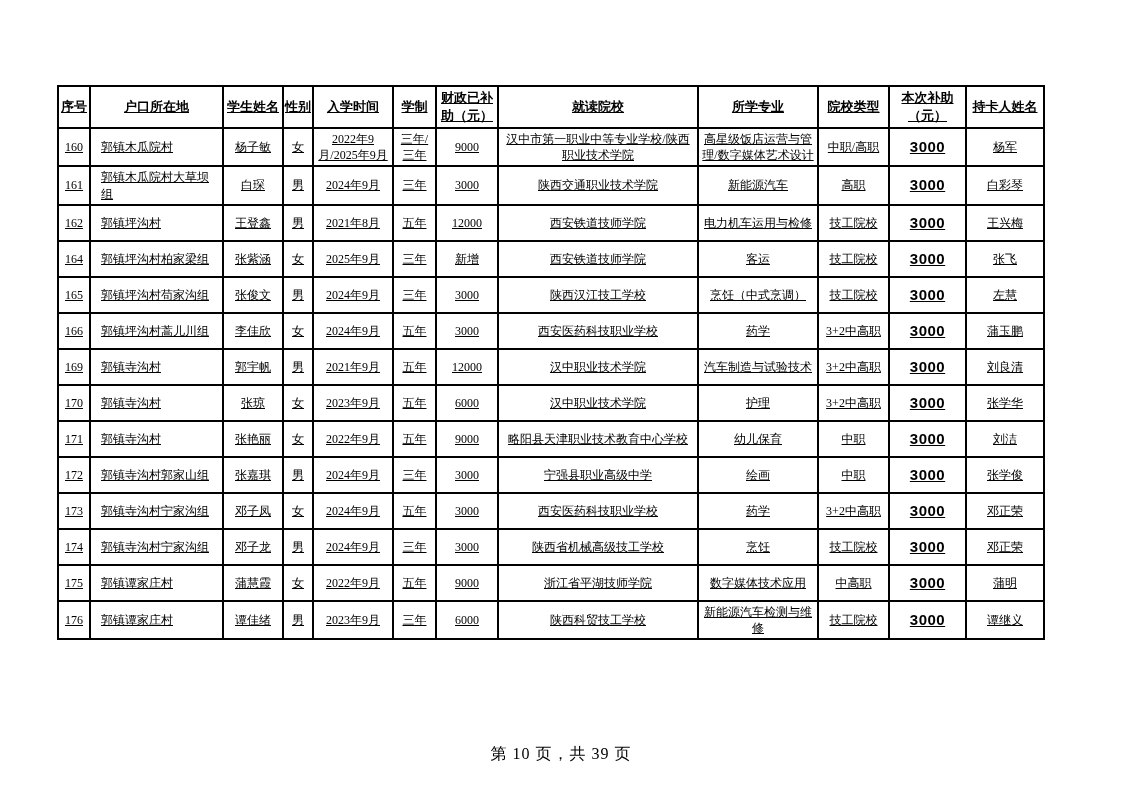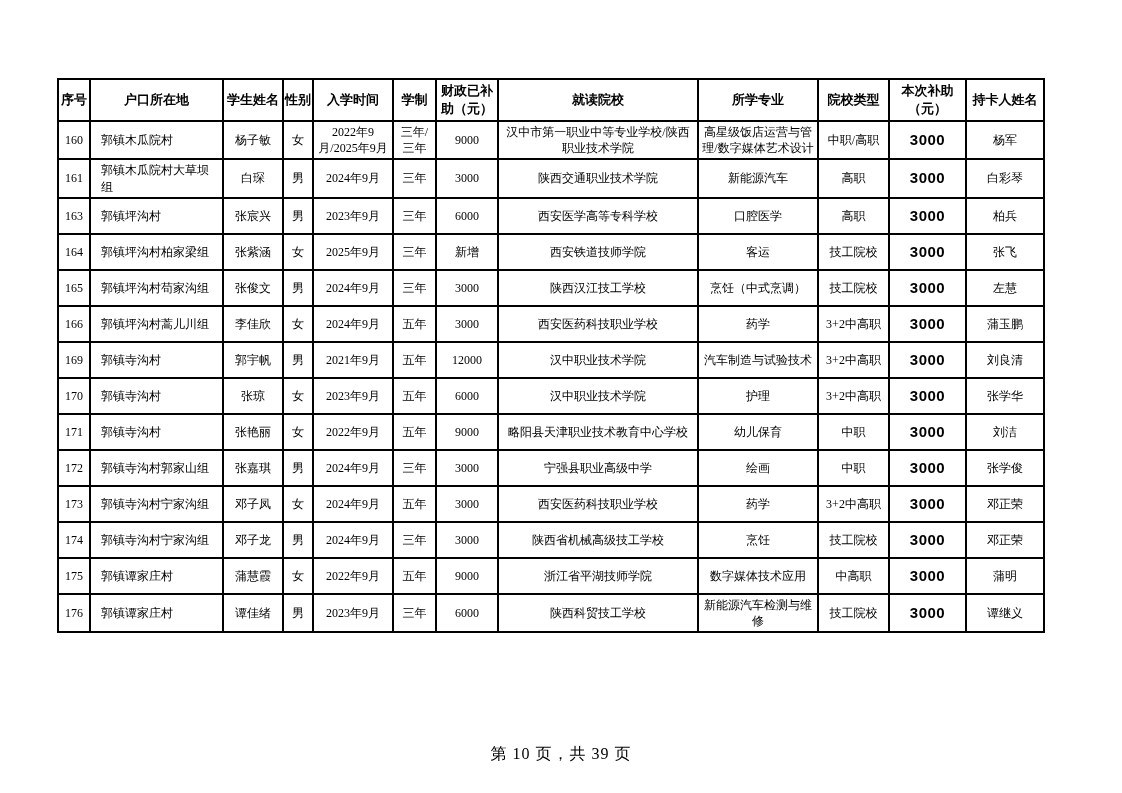--- a/index.html
+++ b/index.html
@@ -2,21 +2,21 @@
 <html><head>
 <meta charset="utf-8">
 <style>
   html, body { margin: 0; padding: 0; }
   body {
     width: 1122px; height: 793px;
     background: #ffffff; color: #000000;
     font-family: "Liberation Serif", "DejaVu Serif", serif;
     position: relative; overflow: hidden;
   }
-  .table-wrap { position: absolute; left: 57px; top: 78px; }
+  .table-wrap { position: absolute; left: 57px; top: 85px; text-decoration: underline; }
   table {
     border-collapse: collapse;
     table-layout: fixed;
     width: 986px;
   }
   th, td {
     border: 2px solid #000000;
     vertical-align: middle;
     text-align: center;
     padding: 2px 3px;
@@ -106,32 +106,32 @@
           <td>2024年9月</td>
           <td>三年</td>
           <td>3000</td>
           <td>陕西交通职业技术学院</td>
           <td>新能源汽车</td>
           <td>高职</td>
           <td class="grant">3000</td>
           <td>白彩琴</td>
         </tr>
         <tr>
-          <td>163</td>
+          <td>162</td>
           <td class="addr">郭镇坪沟村</td>
-          <td>张宸兴</td>
-          <td>男</td>
-          <td>2023年9月</td>
-          <td>三年</td>
-          <td>6000</td>
-          <td>西安医学高等专科学校</td>
-          <td>口腔医学</td>
-          <td>高职</td>
-          <td class="grant">3000</td>
-          <td>柏兵</td>
+          <td>王登鑫</td>
+          <td>男</td>
+          <td>2021年8月</td>
+          <td>五年</td>
+          <td>12000</td>
+          <td>西安铁道技师学院</td>
+          <td>电力机车运用与检修</td>
+          <td>技工院校</td>
+          <td class="grant">3000</td>
+          <td>王兴梅</td>
         </tr>
         <tr>
           <td>164</td>
           <td class="addr">郭镇坪沟村柏家梁组</td>
           <td>张紫涵</td>
           <td>女</td>
           <td>2025年9月</td>
           <td>三年</td>
           <td>新增</td>
           <td>西安铁道技师学院</td>

